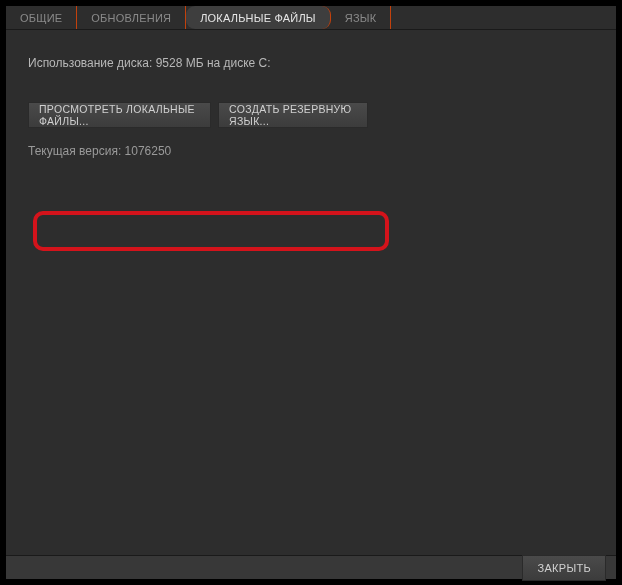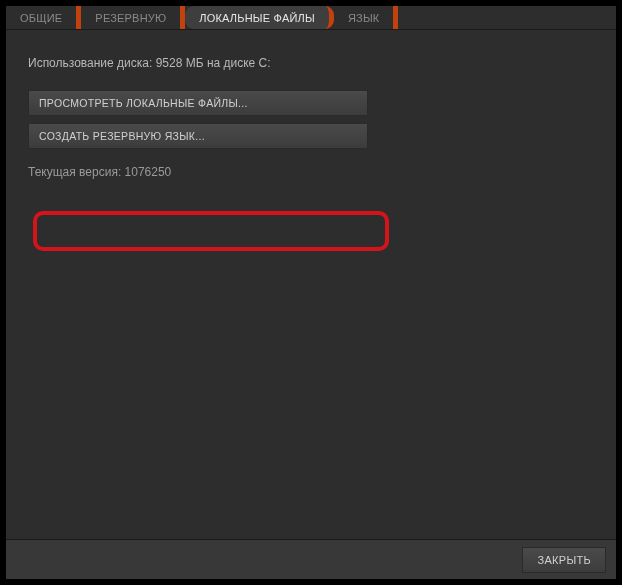--- a/index.html
+++ b/index.html
@@ -25,42 +25,42 @@
     height: 24px;
     background: #2d2d2d;
     border-bottom: 1px solid #1a1a1a;
   }
   .tab {
     padding: 0 14px;
     font-size: 11px;
     line-height: 24px;
     color: #8a8a8a;
     background: #2d2d2d;
-    border-right: 5px solid #c2410c;
+    border-right: 1px solid #c2410c;
     cursor: pointer;
     letter-spacing: 0.2px;
   }
   .tab.active {
     background: #3e3e3e;
     color: #e6e6e6;
     border-radius: 9px;
   }
   .content {
     flex: 1;
     padding: 26px 22px 10px 22px;
     position: relative;
   }
   .info-text {
     font-size: 12px;
     color: #b8b8b8;
-    margin-bottom: 20px;
+    margin-bottom: 32px;
   }
   .btn-list {
     display: flex;
-    flex-direction: column;
+    flex-direction: row;
     gap: 7px;
     width: 340px;
   }
   .long-btn {
     height: 26px;
     background: linear-gradient(to bottom, #4a4a4a, #3c3c3c);
     border: 1px solid #2a2a2a;
     color: #d0d0d0;
     font-size: 10.5px;
     text-align: left;
@@ -78,21 +78,21 @@
     border: 4px solid #d4131b;
     border-radius: 10px;
     pointer-events: none;
   }
   .version-text {
     margin-top: 16px;
     font-size: 12px;
     color: #9a9a9a;
   }
   .footer {
-    height: 40px;
+    height: 24px;
     background: #383838;
     border-top: 1px solid #1a1a1a;
     display: flex;
     justify-content: flex-end;
     align-items: center;
     padding-right: 10px;
   }
   .close-btn {
     height: 26px;
     min-width: 80px;
@@ -105,21 +105,21 @@
     letter-spacing: 0.3px;
   }
 </style>
 </head>
 <body>
 
 <div class="window">
 
   <div class="tabbar">
     <div class="tab">ОБЩИЕ</div>
-    <div class="tab">РЕЗЕРВНУЮ</div>
+    <div class="tab">ОБНОВЛЕНИЯ</div>
     <div class="tab active">ЛОКАЛЬНЫЕ ФАЙЛЫ</div>
     <div class="tab">ЯЗЫК</div>
   </div>
 
   <div class="content">
     <div class="info-text">Использование диска: 9528 МБ на диске C:</div>
 
     <div class="btn-list">
       <button class="long-btn">ПРОСМОТРЕТЬ ЛОКАЛЬНЫЕ ФАЙЛЫ...</button>
       <button class="long-btn">СОЗДАТЬ РЕЗЕРВНУЮ ЯЗЫК...</button>

